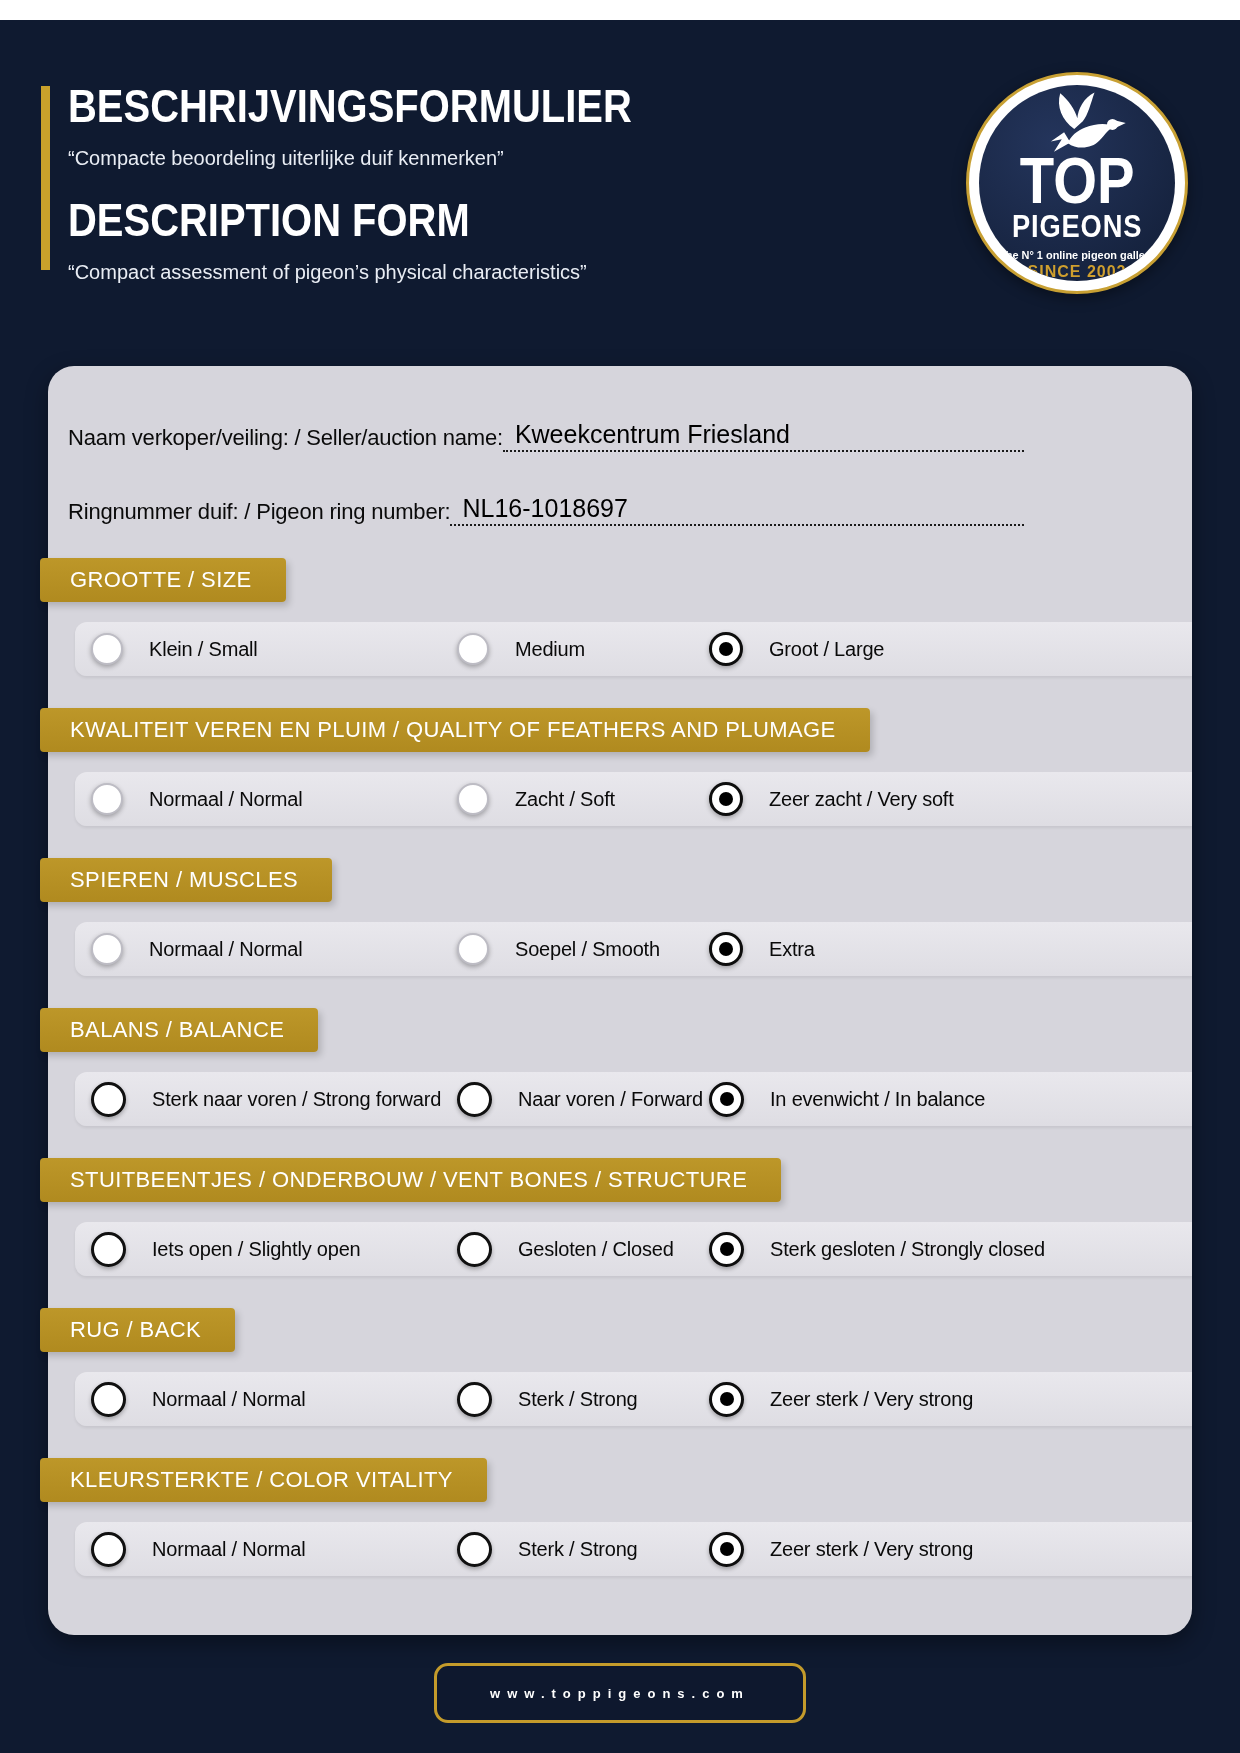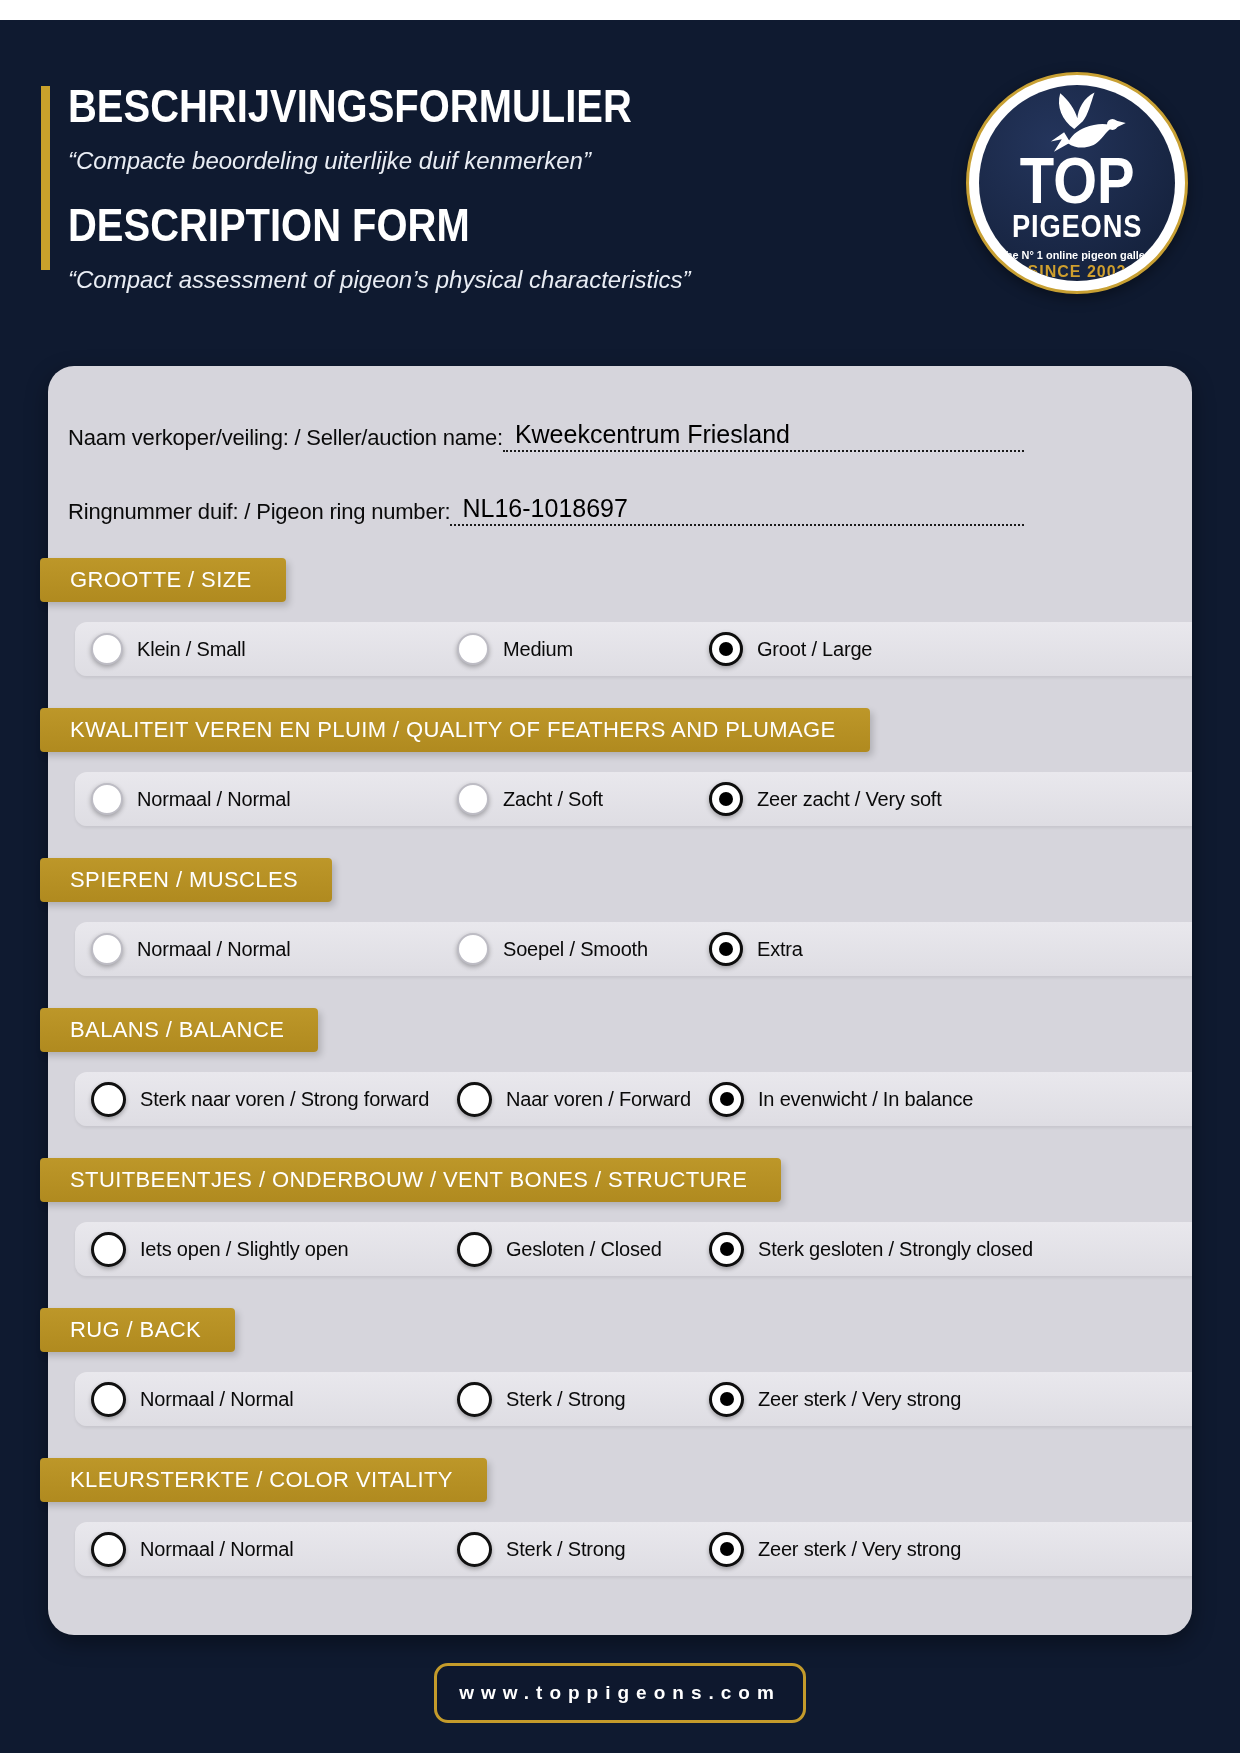--- a/index.html
+++ b/index.html
@@ -9,49 +9,49 @@
       radial-gradient(900px 420px at 88% 8%, rgba(70,95,140,0.20), transparent 65%),
       radial-gradient(1000px 520px at 6% 42%, rgba(45,65,105,0.28), transparent 60%),
       radial-gradient(1200px 700px at 50% 110%, rgba(35,55,95,0.25), transparent 65%),
       linear-gradient(155deg,#0d1628 0%,#13213e 30%,#0b1322 55%,#132granite 0%),
       linear-gradient(155deg,#0d1628 0%,#13213e 30%,#0b1322 55%,#14223f 100%);
     background-color:#0f1a30;margin-top:20px;}
   
   .accent-bar{position:absolute;left:41px;top:66px;width:9px;height:184px;background:#c9a12b;}
   .titles{position:absolute;left:68px;top:58px;color:#fff;}
   .title-main{font-size:47px;font-weight:700;letter-spacing:0px;transform:scaleX(0.85);transform-origin:left center;white-space:nowrap;}
-  .subtitle{font-size:24px;font-style:italic;color:#e9edf4;margin-top:14px;white-space:nowrap;}
+  .subtitle{font-size:20px;color:#e9edf4;margin-top:14px;white-space:nowrap;}
   .title-2{margin-top:22px;}
   
   .logo{position:absolute;left:966px;top:52px;width:196px;height:196px;border:3px solid #c8a033;border-radius:50%;background:#fff;padding:10px;box-shadow:0 4px 14px rgba(0,0,0,0.4);}
   .logo-inner{width:100%;height:100%;border-radius:50%;background:radial-gradient(circle at 38% 30%,#24355c,#16233f 75%);position:relative;display:flex;flex-direction:column;align-items:center;overflow:hidden;justify-content:flex-end;}
   .logo-bird{position:absolute;top:2px;left:50%;transform:translateX(-42%);width:102px;height:78px;z-index:3;}
   .logo-top{margin-top:44px;font-size:64px;line-height:58px;font-weight:700;color:#fff;transform:scaleX(0.88);letter-spacing:0px;z-index:2;}
   .logo-pigeons{font-size:31px;line-height:30px;font-weight:700;color:#fff;transform:scaleX(0.88);letter-spacing:1px;margin-top:2px;}
   .logo-tagline{font-size:11.5px;font-weight:700;color:#fff;margin-top:7px;transform:scaleX(0.95);white-space:nowrap;}
   .logo-since{font-size:16px;font-weight:700;color:#cf9f2e;margin-top:2px;letter-spacing:1px;}
   
   .panel{position:absolute;left:48px;top:346px;width:1144px;height:1269px;background:#d6d5dc;border-radius:26px;box-shadow:0 8px 22px rgba(0,0,0,0.38);padding-top:44px;box-sizing:border-box;}
   .field{display:flex;align-items:flex-end;margin:0 0 32px 20px;height:42px;}
   .field-label{font-size:22px;color:#0a0a0a;white-space:nowrap;padding-bottom:1px;letter-spacing:-0.2px;}
   .field-linewrap{flex:1;margin-right:168px;position:relative;border-bottom:2px dotted #1a1a1a;height:40px;}
   .field-value{position:absolute;left:12px;bottom:1px;font-size:25px;color:#000;white-space:nowrap;}
   
   .section{margin-top:0;}
   .section-header{display:inline-block;margin-left:-8px;background:linear-gradient(#bd9729,#b08a1f);color:#fff;font-size:22px;letter-spacing:0.4px;padding:9px 34px 9px 30px;border-radius:4px;box-shadow:3px 4px 7px rgba(0,0,0,0.18);white-space:nowrap;}
   .option-row{margin:20px 0 32px 27px;height:54px;background:linear-gradient(#e9e8ed,#dedde3);border-radius:12px 0 0 12px;display:grid;grid-template-columns:366px 252px auto;align-items:center;padding-left:16px;box-shadow:0 2px 3px rgba(0,0,0,0.07);}
-  .option{display:flex;align-items:center;}
+  .option{display:flex;align-items:center;gap:12px;}
   .radio{width:28px;height:28px;border-radius:50%;background:#fff;flex:0 0 auto;position:relative;}
   .radio.light{border:2px solid #bdbcc4;box-shadow:0 2px 5px rgba(0,0,0,0.30);}
   .radio.dark{width:29px;height:29px;border:3px solid #101010;box-shadow:0 2px 4px rgba(0,0,0,0.30);}
   .radio.sel{border:3px solid #0d0d0d;}
   .radio .dot{position:absolute;left:50%;top:50%;width:14px;height:14px;margin:-7px 0 0 -7px;border-radius:50%;background:#000;}
   .option-label{font-size:20px;color:#0a0a0a;margin-left:14px;letter-spacing:-0.2px;white-space:nowrap;}
   
-  .footer-btn{position:absolute;top:1643px;left:50%;transform:translateX(-50%);width:372px;height:60px;border:3px solid #c49b2b;border-radius:14px;display:flex;align-items:center;justify-content:center;color:#fff;font-weight:700;font-size:19px;letter-spacing:7px;background:rgba(12,20,38,0.25);box-sizing:border-box;}
+  .footer-btn{position:absolute;top:1643px;left:50%;transform:translateX(-50%);width:372px;height:60px;border:3px solid #c49b2b;border-radius:14px;display:flex;align-items:center;justify-content:center;color:#fff;font-weight:700;font-size:13px;letter-spacing:7px;background:rgba(12,20,38,0.25);box-sizing:border-box;}
 </style>
 </head>
 <body>
 
 <div class="page">
 
   <div class="accent-bar"></div>
 
   <div class="titles">
     <div class="title-main">BESCHRIJVINGSFORMULIER</div>

